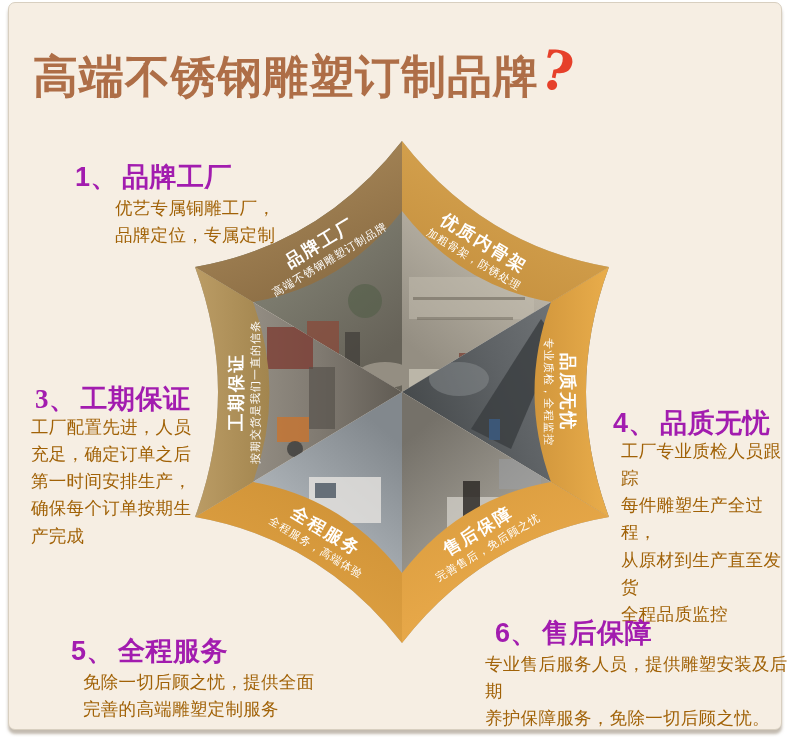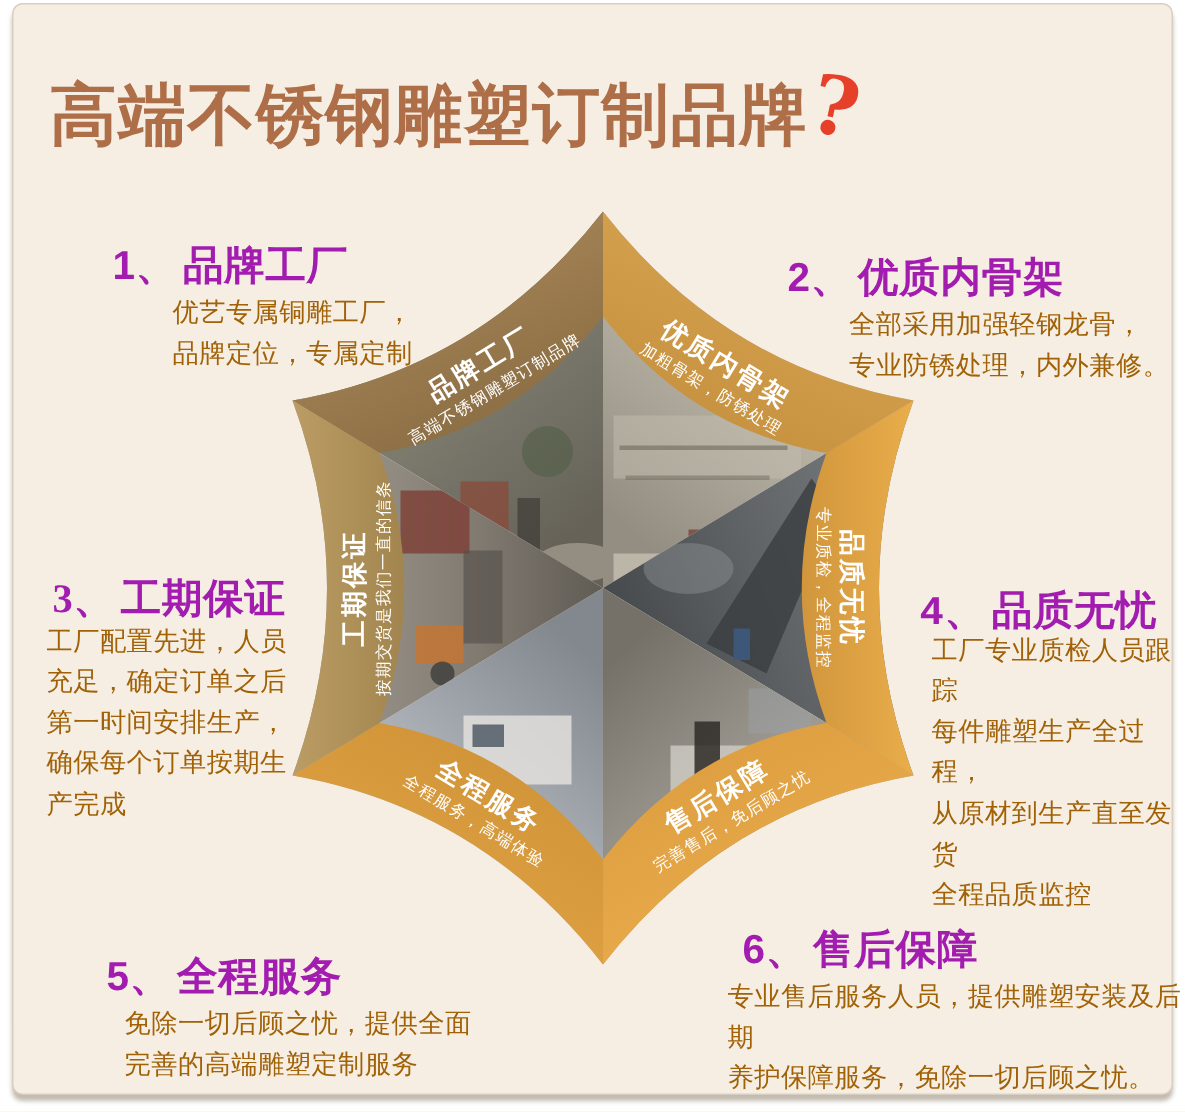--- a/index.html
+++ b/index.html
@@ -25,21 +25,21 @@
   .benefit{position:absolute;}
   .bh{font-size:27px;font-weight:bold;color:#a21caf;white-space:nowrap;letter-spacing:.5px;}
   .bh .num{margin-right:4px;}
   .bd{
     position:absolute;font-size:17.5px;color:#a16207;line-height:1.55;
     white-space:pre-line;letter-spacing:.3px;
   }
   .p1{left:66px;top:156px;}   .p1 .bd{left:40px;top:36px;width:230px;}
   .p2{left:516px;top:164px;}  .p2 .bd{left:41px;top:36px;width:240px;}
   .p3{left:26px;top:378px;font-family:Liberation Serif, serif;}   .p3 .bd{left:-4px;top:33px;width:168px;}
-  .p4{left:604px;top:386px;font-family:Liberation Mono, monospace;}  .p4 .bd{left:8px;top:33px;width:176px;}
+  .p4{left:604px;top:402px;}  .p4 .bd{left:8px;top:33px;width:176px;}
   .p5{left:62px;top:618px;margin-top:12px;}   .p5 .bd{left:12px;top:36px;width:250px;}
   .p6{left:486px;top:612px;}  .p6 .bd{left:-10px;top:36px;width:312px;}
   .band-title{font-size:17.5px;font-weight:bold;fill:#ffffff;letter-spacing:2px;}
   .band-sub{font-size:11px;fill:#ffffff;letter-spacing:1px;}
   svg text{text-anchor:middle;font-family:"Liberation Sans","DejaVu Sans",sans-serif;}
 </style>
 </head>
 <body>
 
 <div class="card">
@@ -209,25 +209,20 @@
       <text class="band-sub" y="17">按期交货是我们一直的信条</text>
     </g>
   </svg>
 
   <div class="benefit p1">
     <div class="bh"><span class="num">1、</span><span>品牌工厂</span></div>
     <div class="bd">优艺专属铜雕工厂，
 品牌定位，专属定制</div>
   </div>
 
-  <div class="benefit p2">
-    <div class="bh"><span class="num">2、</span><span>优质内骨架</span></div>
-    <div class="bd">全部采用加强轻钢龙骨，
-专业防锈处理，内外兼修。</div>
-  </div>
 
   <div class="benefit p3">
     <div class="bh"><span class="num">3、</span><span>工期保证</span></div>
     <div class="bd">工厂配置先进，人员
 充足，确定订单之后
 第一时间安排生产，
 确保每个订单按期生
 产完成</div>
   </div>
 

